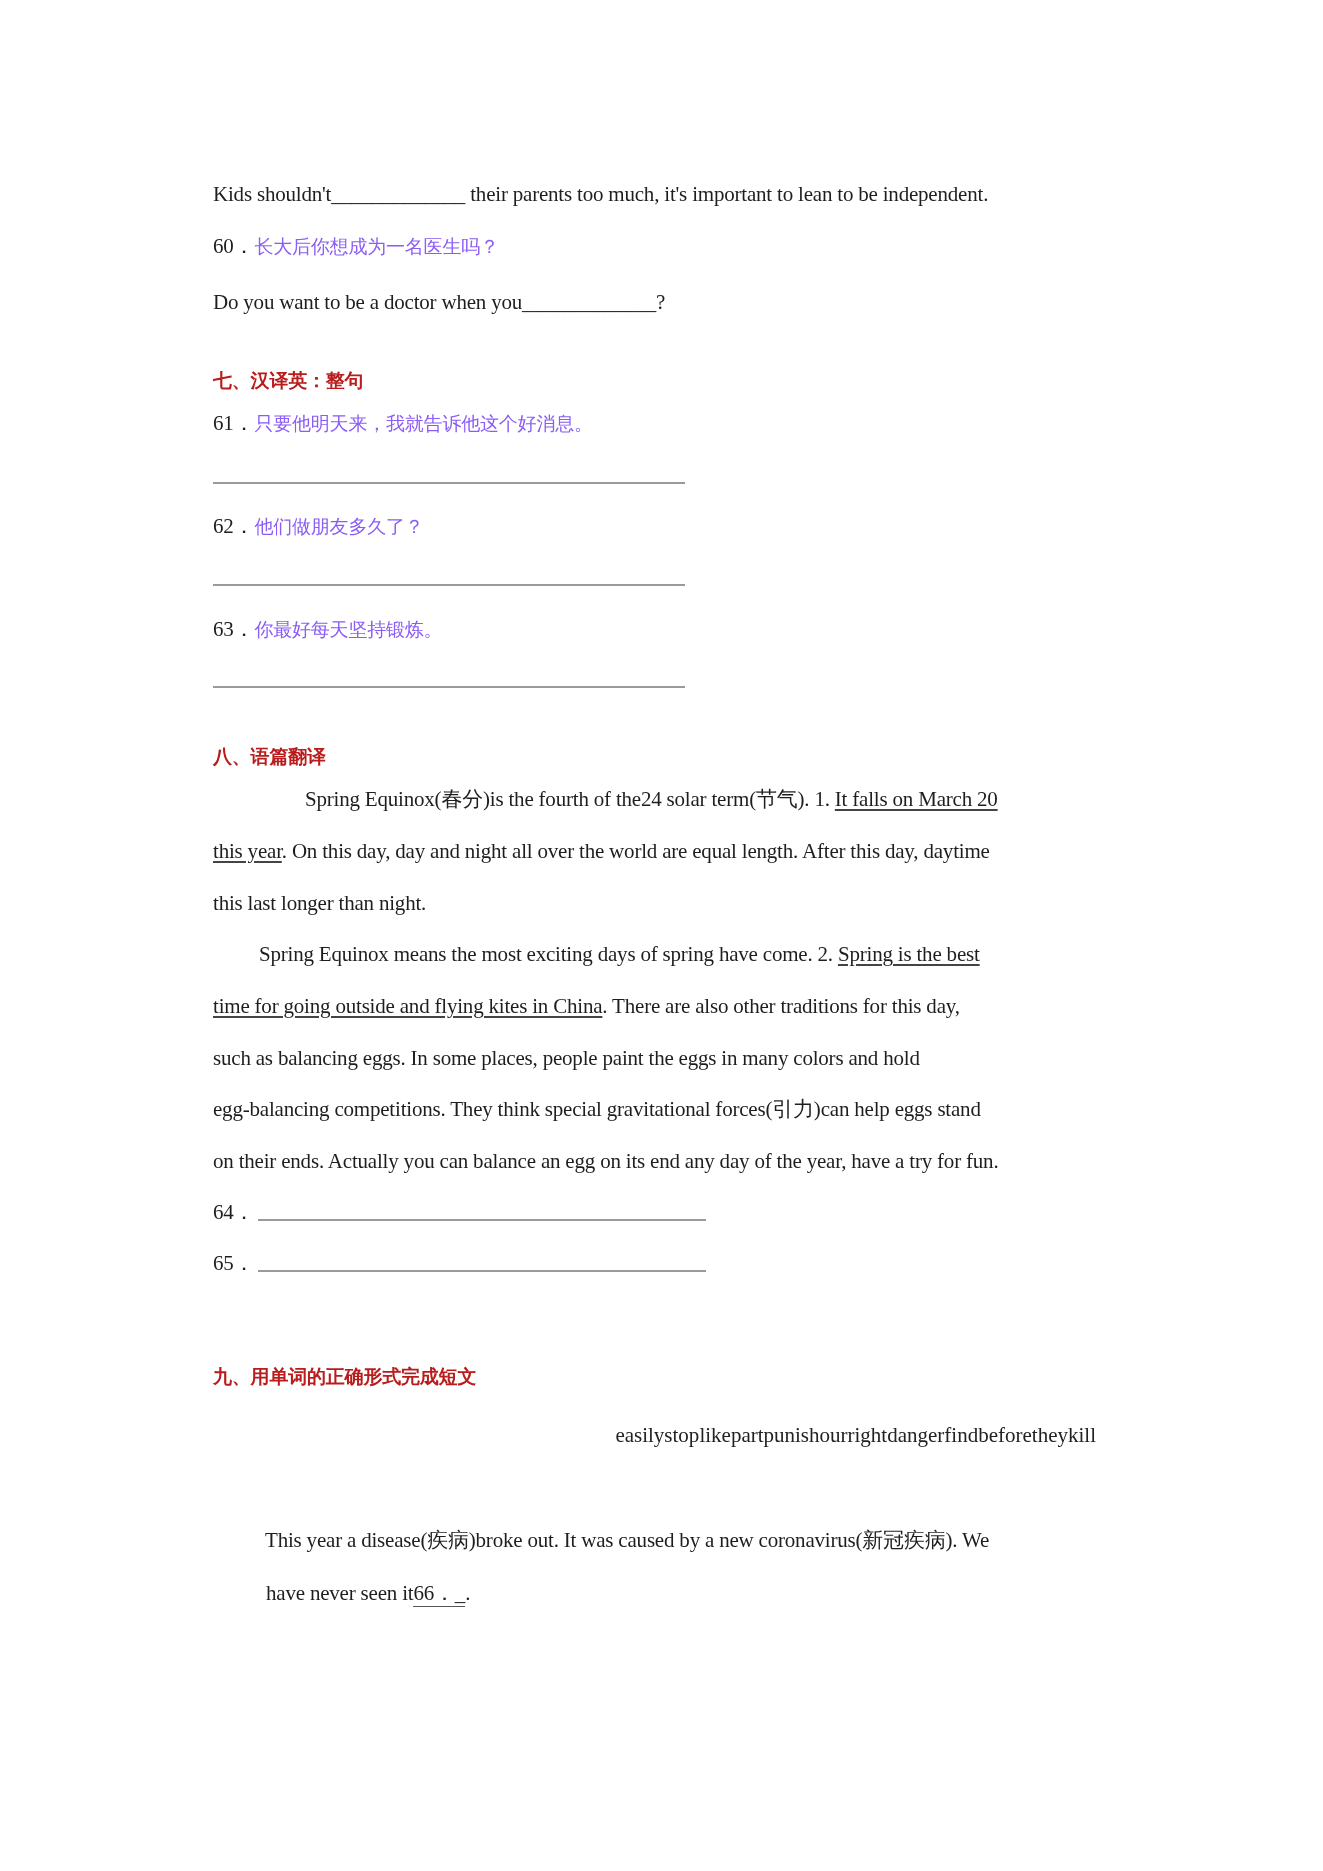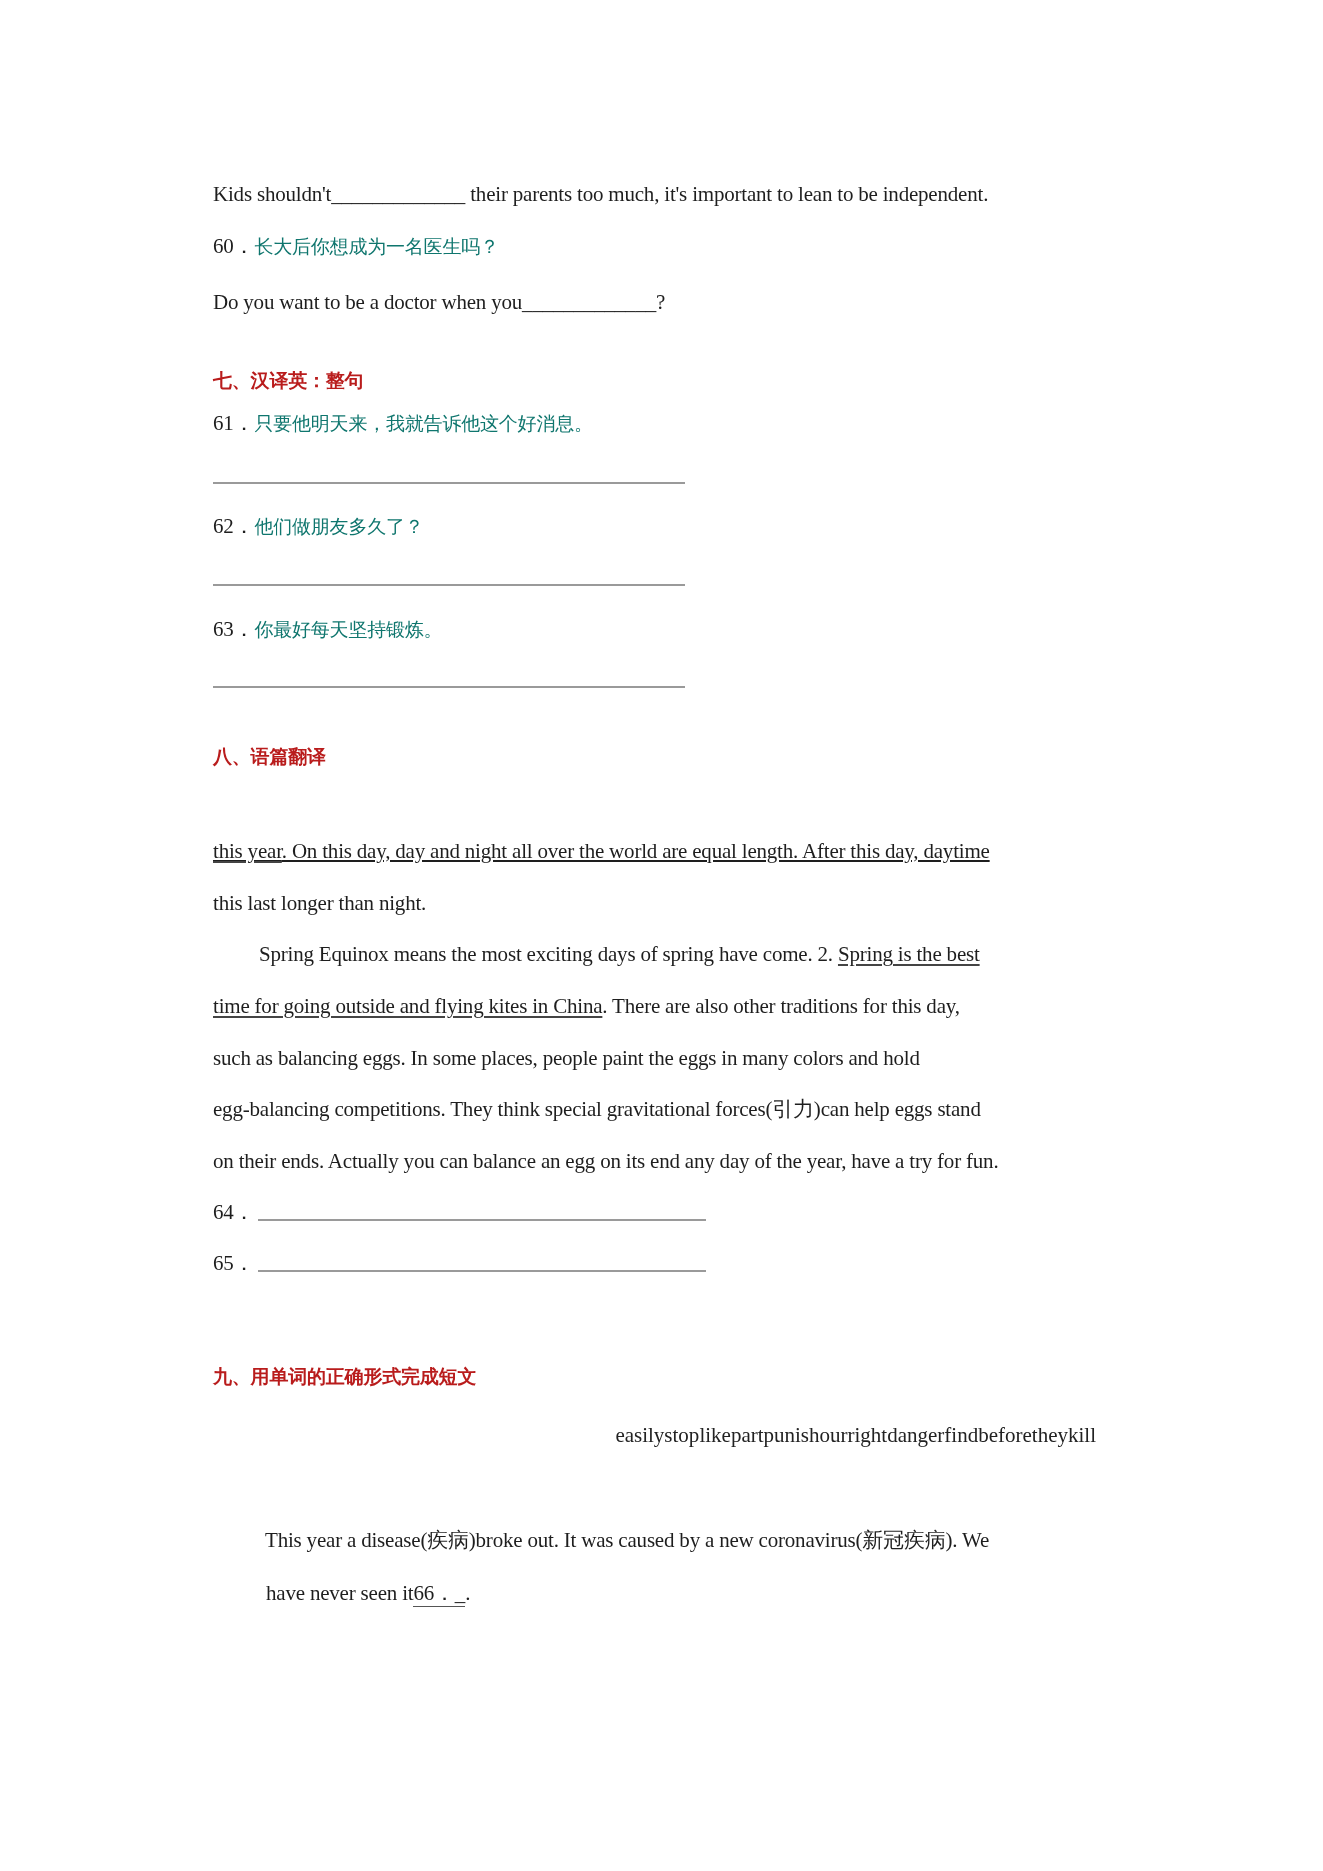--- a/index.html
+++ b/index.html
@@ -27,21 +27,21 @@
       left: 213px;
       font-size: 21px;
       line-height: 26px;
       white-space: nowrap;
       color: #1e1e1e;
       letter-spacing: -0.2px;
     }
     .zh {
       font-family: "DejaVu Serif", "Liberation Serif", serif;
       font-size: 19px;
-      color: #0f766e;
+      color: #8b5cf6;
     }
     .heading {
       font-family: "DejaVu Sans", "Liberation Sans", sans-serif;
       font-weight: bold;
       font-size: 19px;
       color: #b91c1c;
     }
     .answer-line {
       position: absolute;
       height: 0;
@@ -96,21 +96,24 @@
   </div>
   <div class="answer-line" style="left:213px; top:584px; width:472px;"></div>
 
   <div class="line" style="top:616px;">
     <span>63．</span><span class="zh">你最好每天坚持锻炼。</span>
   </div>
   <div class="answer-line" style="left:213px; top:686px; width:472px;"></div>
 
   <div class="line heading" style="top:743px;">八、语篇翻译</div>
 
-  <div class="line" style="top:838px;text-decoration:underline;">
+  <div class="line" style="top:786px; left:305px;">
+    <span>Spring Equinox(春分)is the fourth of the24 solar term(节气). 1. </span><span class="ul">It falls on March 20</span>
+  </div>
+  <div class="line" style="top:838px;">
     <span class="ul">this year</span><span>. On this day, day and night all over the world are equal length. After this day, daytime</span>
   </div>
   <div class="line" style="top:890px;">this last longer than night.</div>
 
   <div class="line" style="top:941px; left:259px;">
     <span>Spring Equinox means the most exciting days of spring have come. 2. </span><span class="ul">Spring is the best </span>
   </div>
   <div class="line" style="top:993px;">
     <span class="ul">time for going outside and flying kites in China</span><span>. There are also other traditions for this day,</span>
   </div>

